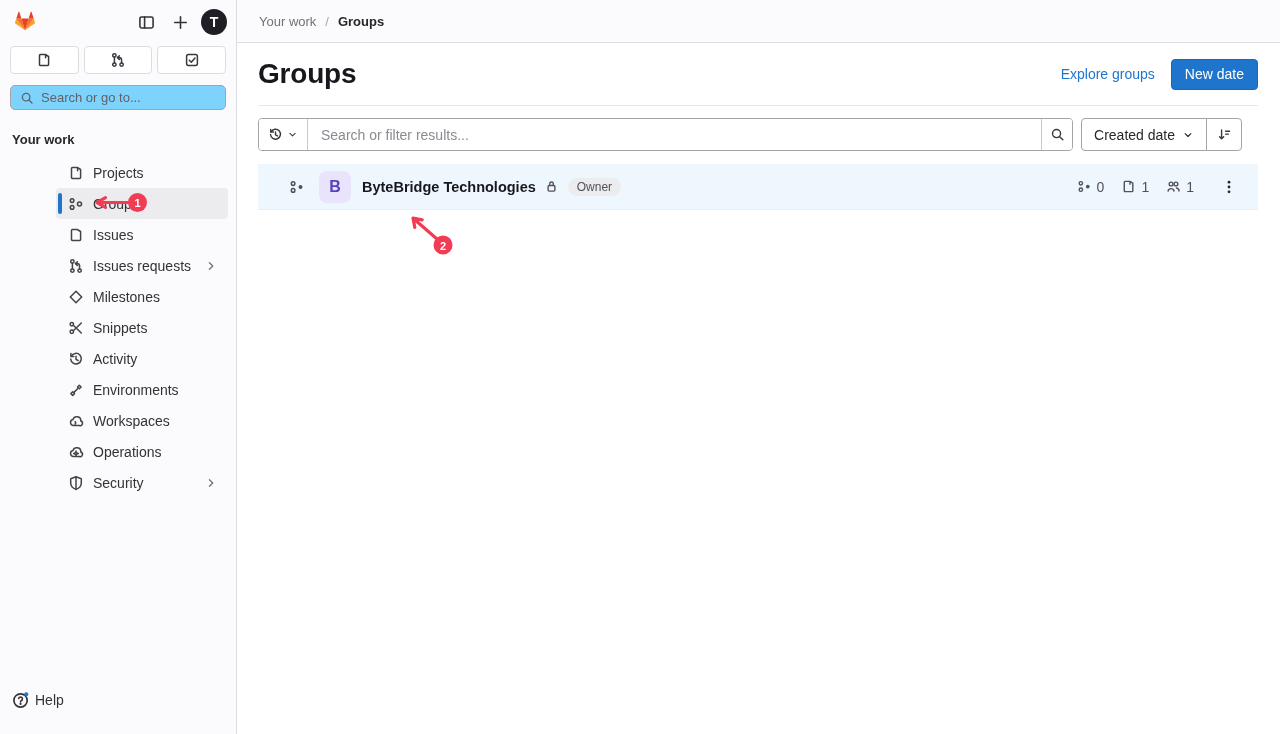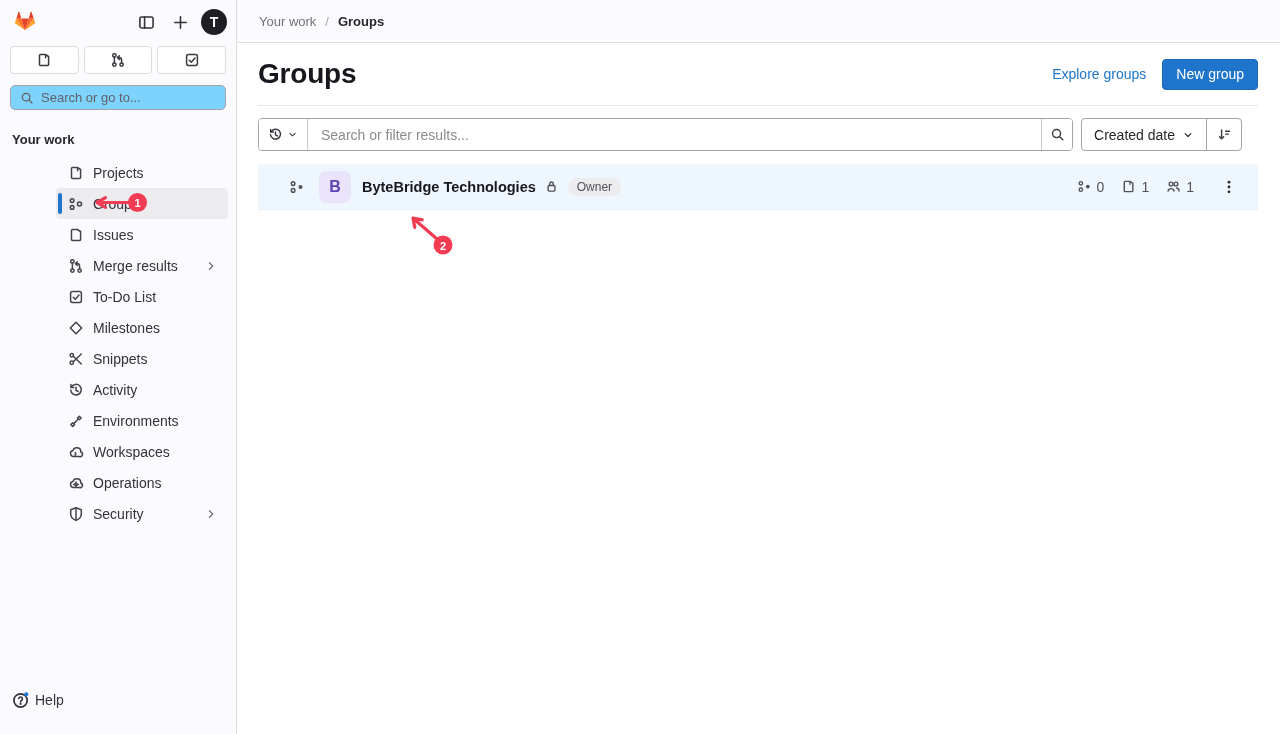--- a/index.html
+++ b/index.html
@@ -171,35 +171,26 @@
       <li class="nav-item">
         <span class="ni-icon">
             <svg class="st" width="16" height="16" viewBox="0 0 16 16">
               <circle cx="4.4" cy="3.4" r="1.7"></circle>
               <circle cx="4.4" cy="12.6" r="1.7"></circle>
               <circle cx="11.6" cy="12.6" r="1.7"></circle>
               <path d="M4.4 5.2v5.6M11.6 10.8V8.2a2.6 2.6 0 0 0-2.6-2.6h-1.4"></path>
               <path d="M9.4 3.8 7.5 5.6l1.9 1.8"></path>
             </svg>
           </span>
-        <span class="nav-label">Merge results</span>
+        <span class="nav-label">Issues requests</span>
         <span class="nav-chevron">
             <svg class="st" width="14" height="14" viewBox="0 0 16 16">
               <path d="M6.2 4.2 10 8l-3.8 3.8"></path>
             </svg>
           </span>
-      </li>
-      <li class="nav-item">
-        <span class="ni-icon">
-            <svg class="st" width="16" height="16" viewBox="0 0 16 16">
-              <rect x="2.6" y="2.6" width="10.8" height="10.8" rx="1.8"></rect>
-              <path d="M5.3 8.2l2 2.1 3.7-4.2"></path>
-            </svg>
-          </span>
-        <span class="nav-label">To-Do List</span>
       </li>
       <li class="nav-item">
         <span class="ni-icon">
             <svg class="st" width="16" height="16" viewBox="0 0 16 16">
               <path d="M8 2.3 13.7 8 8 13.7 2.3 8Z"></path>
             </svg>
           </span>
         <span class="nav-label">Milestones</span>
       </li>
       <li class="nav-item">
@@ -283,21 +274,21 @@
       <span class="crumb">Your work</span>
       <span class="crumb-sep">/</span>
       <span class="crumb-current">Groups</span>
     </div>
 
     <div class="content">
       <div class="page-head">
         <h1 class="page-title">Groups</h1>
         <div class="head-actions">
           <a class="link-explore">Explore groups</a>
-          <button class="btn-primary">New group</button>
+          <button class="btn-primary">New date</button>
         </div>
       </div>
 
       <div class="head-divider"></div>
 
       <div class="filter-row">
         <div class="filter-group">
           <button class="history-btn">
             <svg class="st" width="15" height="15" viewBox="0 0 16 16">
                 <path d="M3.3 5.2A5.3 5.3 0 1 1 2.7 8"></path>

